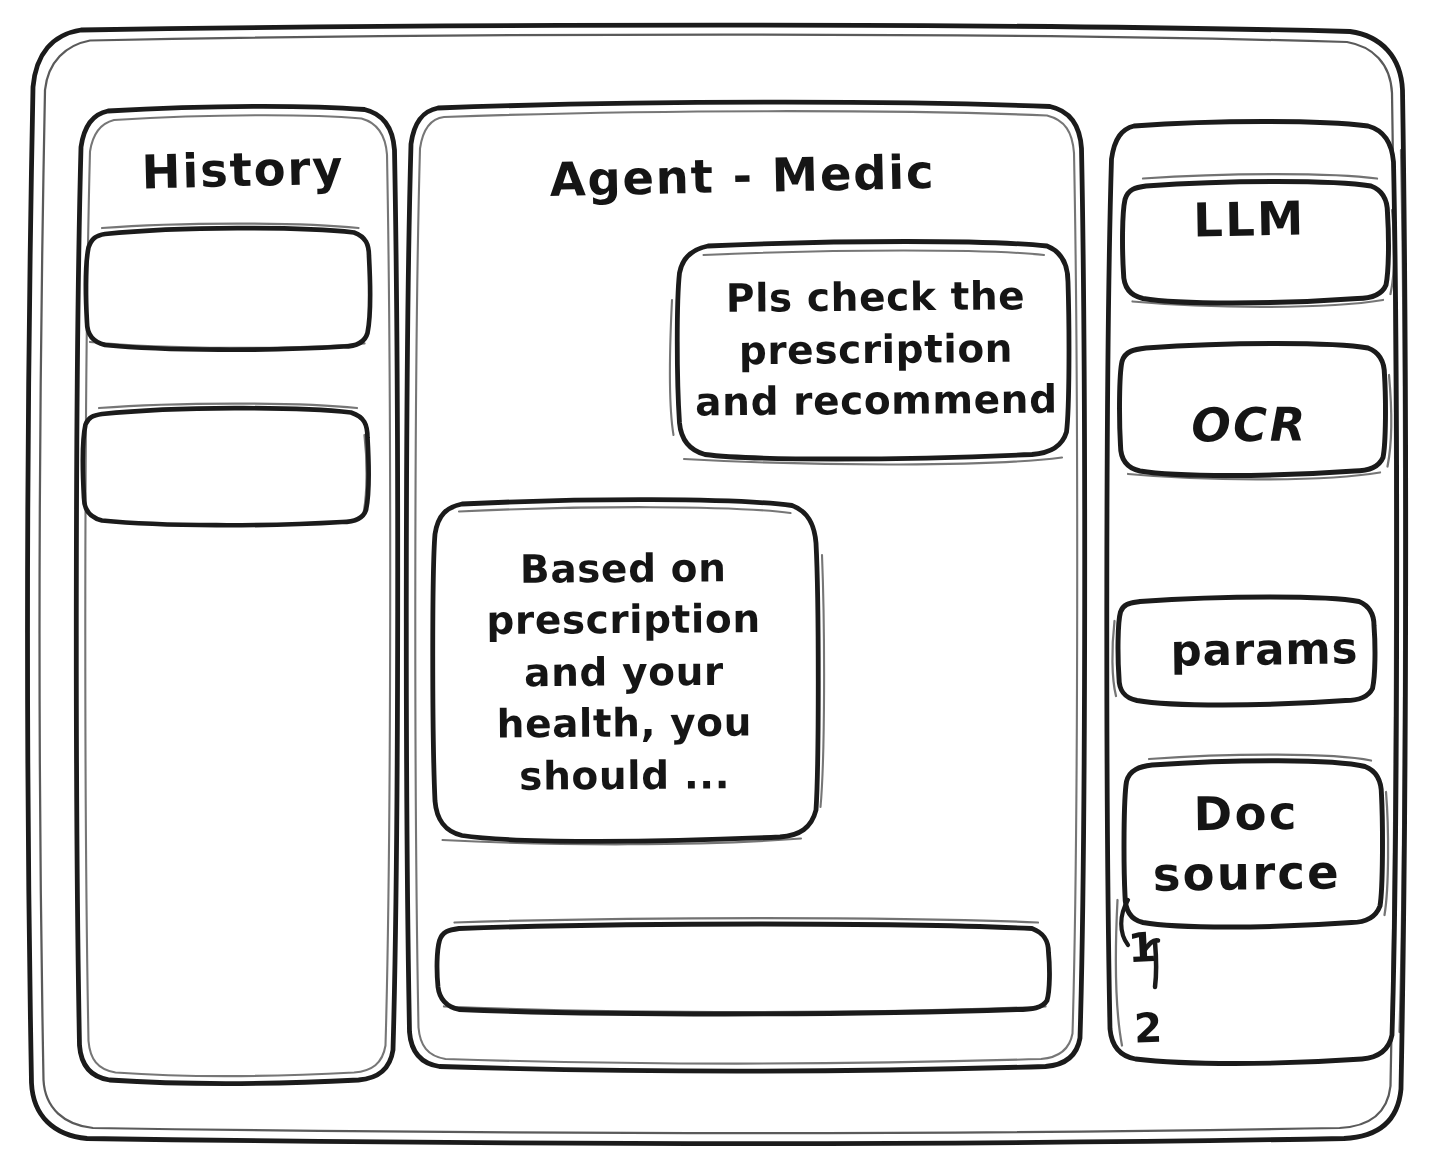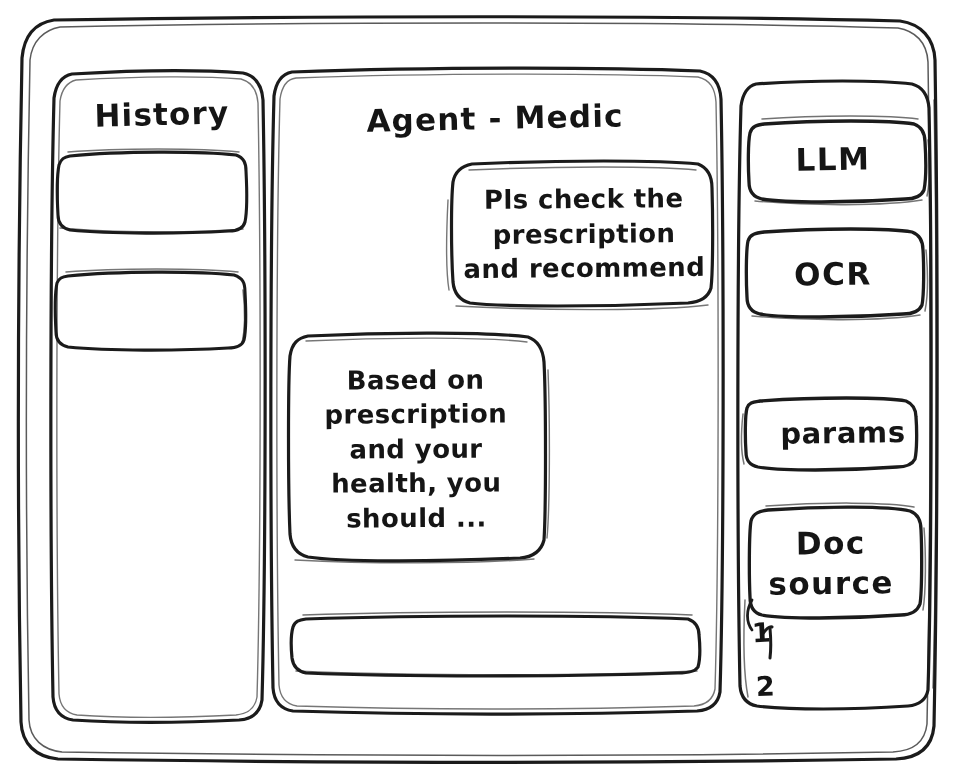--- a/index.html
+++ b/index.html
@@ -278,25 +278,25 @@
 health, you
 should ...</span>
   </div>
 
   <div class="hit" style="left:292px; top:617px; width:408px; height:58px;">
     <span class="label" style="left:14px;top:0;width:380px;height:58px;justify-content:flex-start;font-size:22px;font-weight:400;color:#8a8a8a;" title=""></span>
   </div>
 
   <div class="hit" style="left:740px; top:82px; width:192px; height:626px;"></div>
 
-  <div class="hit" style="left:749px; top:119px; width:176px; height:108px;">
+  <div class="hit" style="left:749px; top:107px; width:176px; height:108px;">
     <span class="label rail-label label-llm" style="left:3px;top:6px;">LLM</span>
   </div>
 
-  <div class="hit" style="left:747px; top:228px; width:176px; height:90px;">
+  <div class="hit" style="left:747px; top:238px; width:176px; height:90px;font-style:italic;">
     <span class="label rail-label label-ocr" style="left:5px;top:3px;">OCR</span>
   </div>
 
   <div class="hit" style="left:761px; top:399px; width:170px; height:70px;">
     <span class="label rail-label label-params" style="left:0;top:1px;">params</span>
   </div>
 
   <div class="hit" style="left:749px; top:505px; width:158px; height:112px;">
     <span class="label rail-label label-docsrc" style="left:1px;top:4px;">Doc
 source</span>

